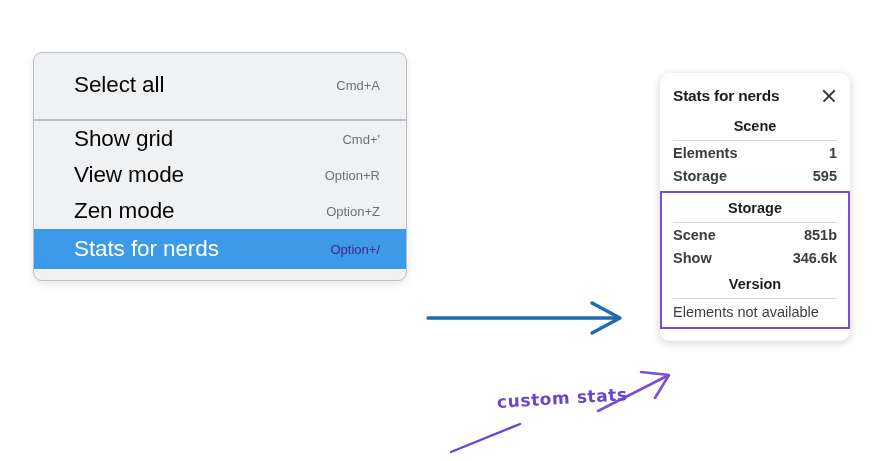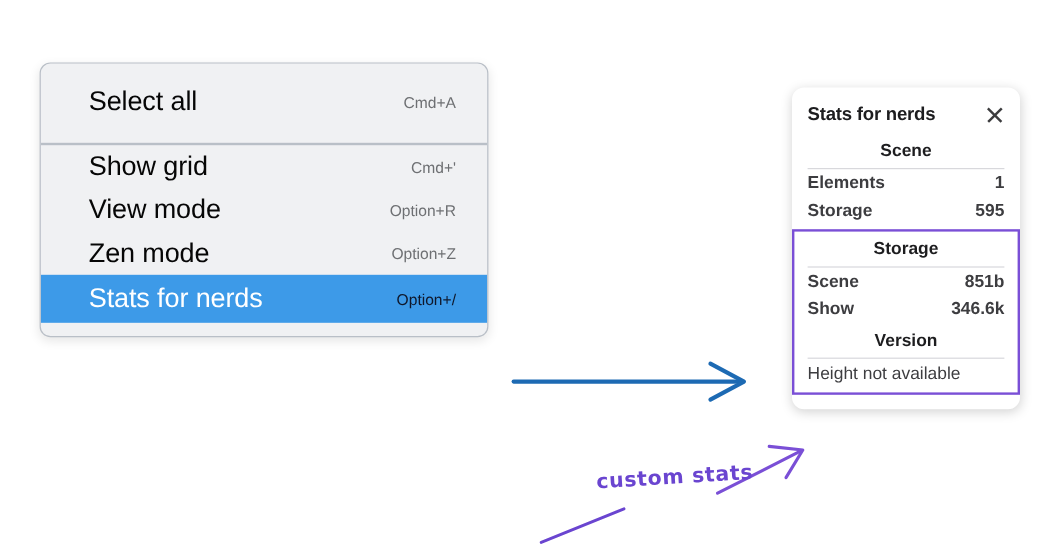--- a/index.html
+++ b/index.html
@@ -59,21 +59,21 @@
     color: #6e7073;
     white-space: nowrap;
   }
   .menu-item.selected {
     background: #3d9ae8;
     padding-top: 3px;
     padding-bottom: 3px;
     height: 40px;
   }
   .menu-item.selected .mi-label { color: #ffffff; }
-  .menu-item.selected .mi-shortcut { color: #0f172a; }
+  .menu-item.selected .mi-shortcut { color: #4c1d95; }
 
   
   #stats-panel {
     position: absolute;
     left: 660px;
     top: 73px;
     width: 190px;
     background: #ffffff;
     border-radius: 10px;
     box-shadow: 0 2px 10px rgba(0,0,0,0.18);
@@ -239,21 +239,21 @@
       </div>
       <div class="sp-row">
         <span class="sp-key">Show</span>
         <span class="sp-val">346.6k</span>
       </div>
     </div>
 
     <div>
       <div class="sp-section-title">Version</div>
       <div class="sp-divider"></div>
-      <div class="sp-plain">Height not available</div>
+      <div class="sp-plain">Elements not available</div>
     </div>
 
   </div>
 </div>
 
 <svg id="annotations" viewBox="0 0 873 461">
 
   <g>
     <line x1="428" y1="318" x2="616" y2="318" stroke="#1d6ab3" stroke-width="3.4" stroke-linecap="round"></line>
     <polyline points="592,303 620,318 592,333" fill="none" stroke="#1d6ab3" stroke-width="3.4" stroke-linecap="round" stroke-linejoin="round"></polyline>

